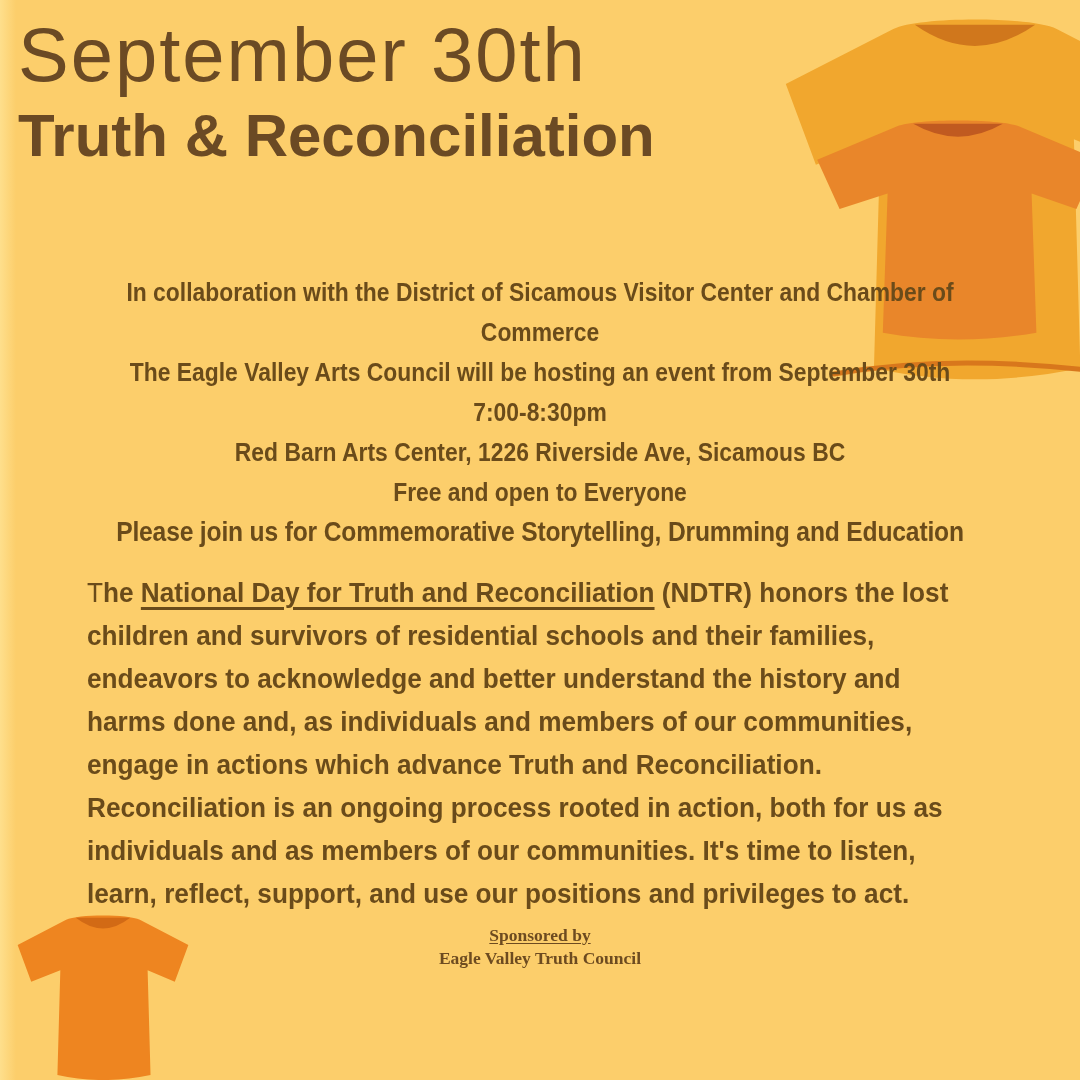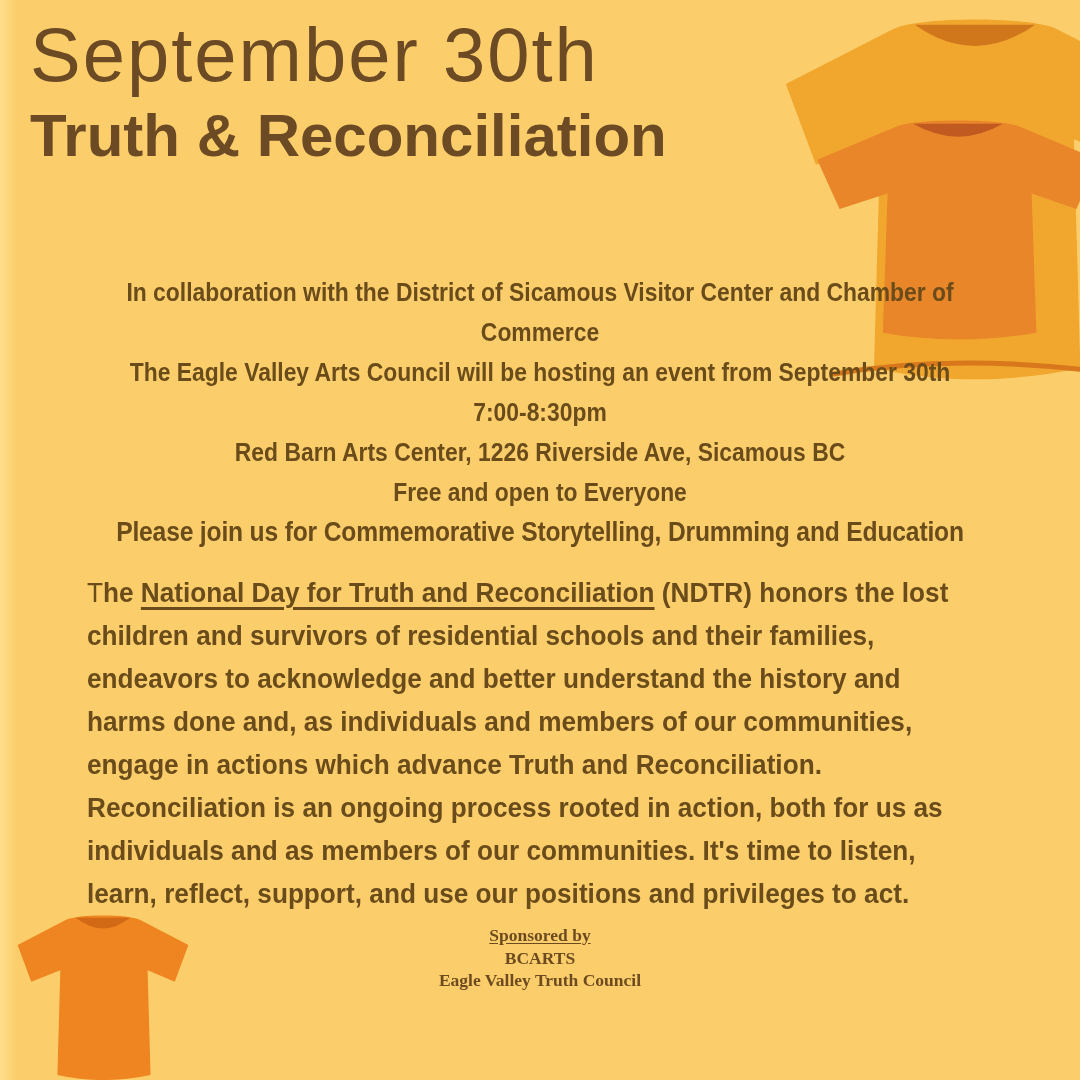--- a/index.html
+++ b/index.html
@@ -14,21 +14,21 @@
     background:linear-gradient(90deg, rgba(255,226,146,.85), rgba(255,226,146,0));
     pointer-events:none;
   }
   .illus{position:absolute;z-index:1;}
   .illus-top-right{left:756px;top:0;}
   .illus-bottom-left{left:4px;top:908px;}
 
   .text-layer{position:absolute;left:0;top:0;width:100%;height:100%;z-index:2;}
 
   .title{
-    position:absolute;left:30px;top:14px;color:#6b4a24;white-space:nowrap;
+    position:absolute;left:18px;top:14px;color:#6b4a24;white-space:nowrap;
   }
   .title-light{font-size:76px;line-height:82px;font-weight:400;letter-spacing:2px;}
   .title-bold{font-size:60px;line-height:80px;font-weight:700;letter-spacing:0;}
 
   .details{
     position:absolute;left:0;top:272px;width:100%;
     text-align:center;color:#6a4b1a;font-weight:700;
     font-size:26px;line-height:40px;
     transform:scaleX(.88);transform-origin:50% 0;
   }
@@ -109,18 +109,17 @@
       <div class="para-line">endeavors to acknowledge and better understand the history and</div>
       <div class="para-line">harms done and, as individuals and members of our communities,</div>
       <div class="para-line">engage in actions which advance Truth and Reconciliation.</div>
       <div class="para-line">Reconciliation is an ongoing process rooted in action, both for us as</div>
       <div class="para-line">individuals and as members of our communities. It's time to listen,</div>
       <div class="para-line">learn, reflect, support, and use our positions and privileges to act.</div>
     </div>
 
     <div class="sponsors">
       <div class="sponsors-heading">Sponsored by</div>
-      <div class="sponsor-item">BCARTS</div>
       <div class="sponsor-item">Eagle Valley Truth Council</div>
     </div>
 
   </div>
 </div>
 
 </body></html>

